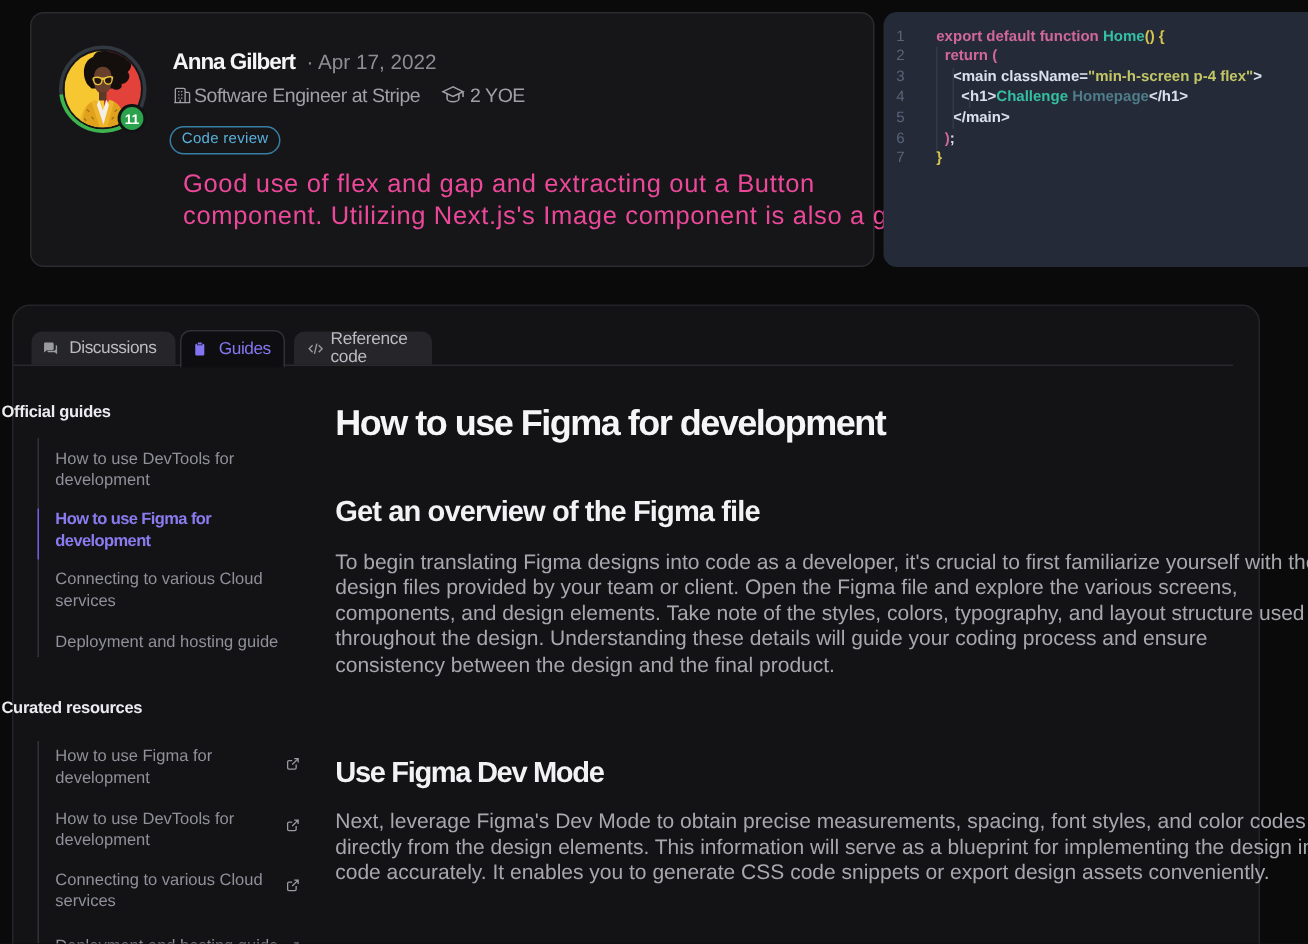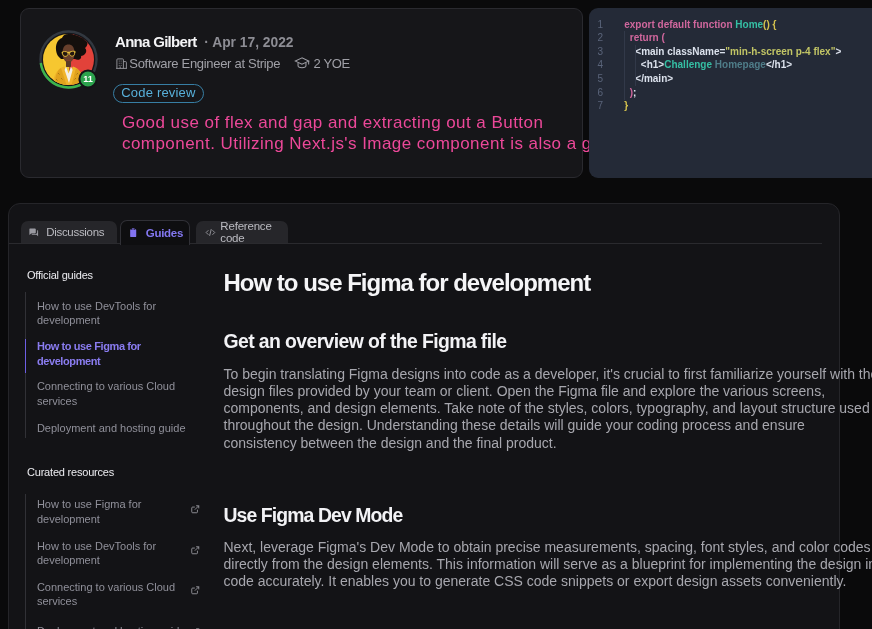--- a/index.html
+++ b/index.html
@@ -3,50 +3,50 @@
 <meta charset="utf-8">
 <style>
   html,body{margin:0;padding:0}
   body{width:872px;height:629px;background:#0a0a0b;font-family:"Liberation Sans",sans-serif;overflow:hidden;position:relative}
   .abs{position:absolute}
 
   
   #card1{position:absolute;left:20px;top:8px;width:563px;height:170px;background:#161619;border:1px solid #2a2a2f;border-radius:9px;box-sizing:border-box}
 
   #nameRow{position:absolute;left:115px;top:34.3px;font-size:15px;letter-spacing:-0.7px;line-height:15px;color:#f4f4f6;font-weight:bold}
-  #nameRow .date{font-weight:bold;font-size:13.8px;letter-spacing:0px;color:#8d8d94;margin-left:7.7px}
+  #nameRow .date{font-weight:normal;font-size:13.8px;letter-spacing:0px;color:#8d8d94;margin-left:7.7px}
   #metaRow{position:absolute;left:115.3px;top:56.3px;font-size:13px;letter-spacing:-0.3px;line-height:13px;color:#a0a0a7;white-space:nowrap}
   #metaRow svg{vertical-align:-2px}
-  #badge{position:absolute;left:112.7px;top:84.4px;height:16.2px;line-height:16.4px;border:1px solid #377ea4;border-radius:10px;color:#58b0da;font-size:13px;letter-spacing:0.2px;padding:0 7.5px;box-sizing:content-box}
+  #badge{position:absolute;left:112.7px;top:84.4px;height:16.2px;line-height:16.4px;border:1px solid #377ea4;border-radius:10px;color:#58b0da;font-size:10px;letter-spacing:0.2px;padding:0 7.5px;box-sizing:content-box}
   #cbody{position:absolute;left:122px;top:113.2px;font-size:17px;letter-spacing:0.45px;line-height:20.7px;color:#ec4899;white-space:nowrap}
 
   
   #codecard{position:absolute;left:589px;top:8px;width:283px;height:170px;background:#242a37;border-radius:9px 0 0 9px}
   #codecard pre{margin:0;padding:9.5px 0 0 0;font-family:Liberation Sans, sans-serif;font-size:10px;line-height:13.66px;color:#dbe1ec;font-weight:bold}
   .ln{display:inline-block;width:14px;text-align:right;color:#5a647a;margin-right:21.2px;font-weight:normal}
   .kw{color:#d0679d}
   .fn{color:#35bfa4}
   .y{color:#d6c44e}
   .str{color:#c2c565}
   .dim{color:#4f7d89}
   .guide{position:absolute;width:1px;background:#323949}
 
   
   #card2{position:absolute;left:8px;top:202.5px;width:831.5px;height:450px;background:#131316;border:1px solid #252529;border-radius:12px;box-sizing:border-box}
   .tab{position:absolute;top:221px;height:22px;border-radius:7px 7px 0 0;background:#26262a;color:#bbbbc1;font-size:11.5px;letter-spacing:-0.3px;display:flex;align-items:center;box-sizing:border-box}
   #tabline{position:absolute;left:9px;top:243px;width:813px;height:1px;background:#2a2a2e}
   #tab1{left:21px;width:96.4px;padding-left:6.5px}
   #tab1 svg{margin-right:7.7px}
-  #tab2{left:119.9px;width:70px;top:220px;height:25px;background:#0e0e10;border:1px solid #303036;border-bottom:none;color:#8377f0;font-weight:bold;z-index:3;padding-left:7.4px}
+  #tab2{left:119.9px;width:70px;top:220px;height:25px;background:#0e0e10;border:1px solid #303036;border-bottom:none;color:#8377f0;font-weight:normal;z-index:3;padding-left:7.4px}
   #tab2 svg{margin-right:7.2px}
   #tab3{left:195.6px;width:92px;padding-left:9.3px;letter-spacing:-0.2px}
   #tab3 svg{margin-right:4.6px}
 
   
-  .sidehead{position:absolute;left:27px;font-size:11px;font-weight:normal;letter-spacing:-0.2px;color:#ececf0;line-height:14px}
+  .sidehead{position:absolute;left:1px;font-size:11px;font-weight:bold;letter-spacing:-0.2px;color:#ececf0;line-height:14px}
   .sideitem{position:absolute;left:36.9px;width:150px;font-size:11px;line-height:14.6px;color:#90909a}
   .vline{position:absolute;left:25px;width:1px;background:#313136}
   .extic{position:absolute;left:189.5px}
 
   
   .h1{position:absolute;left:223.5px;font-size:24px;letter-spacing:-1px;font-weight:bold;color:#f5f5f7;line-height:26px;white-space:nowrap}
   .h2{position:absolute;left:223.5px;font-size:19.4px;letter-spacing:-0.6px;font-weight:bold;color:#f2f2f5;line-height:20px;white-space:nowrap}
   .para{position:absolute;left:223.5px;font-size:14px;line-height:17.33px;color:#a7a7ae;white-space:nowrap}
 </style>
 </head>

